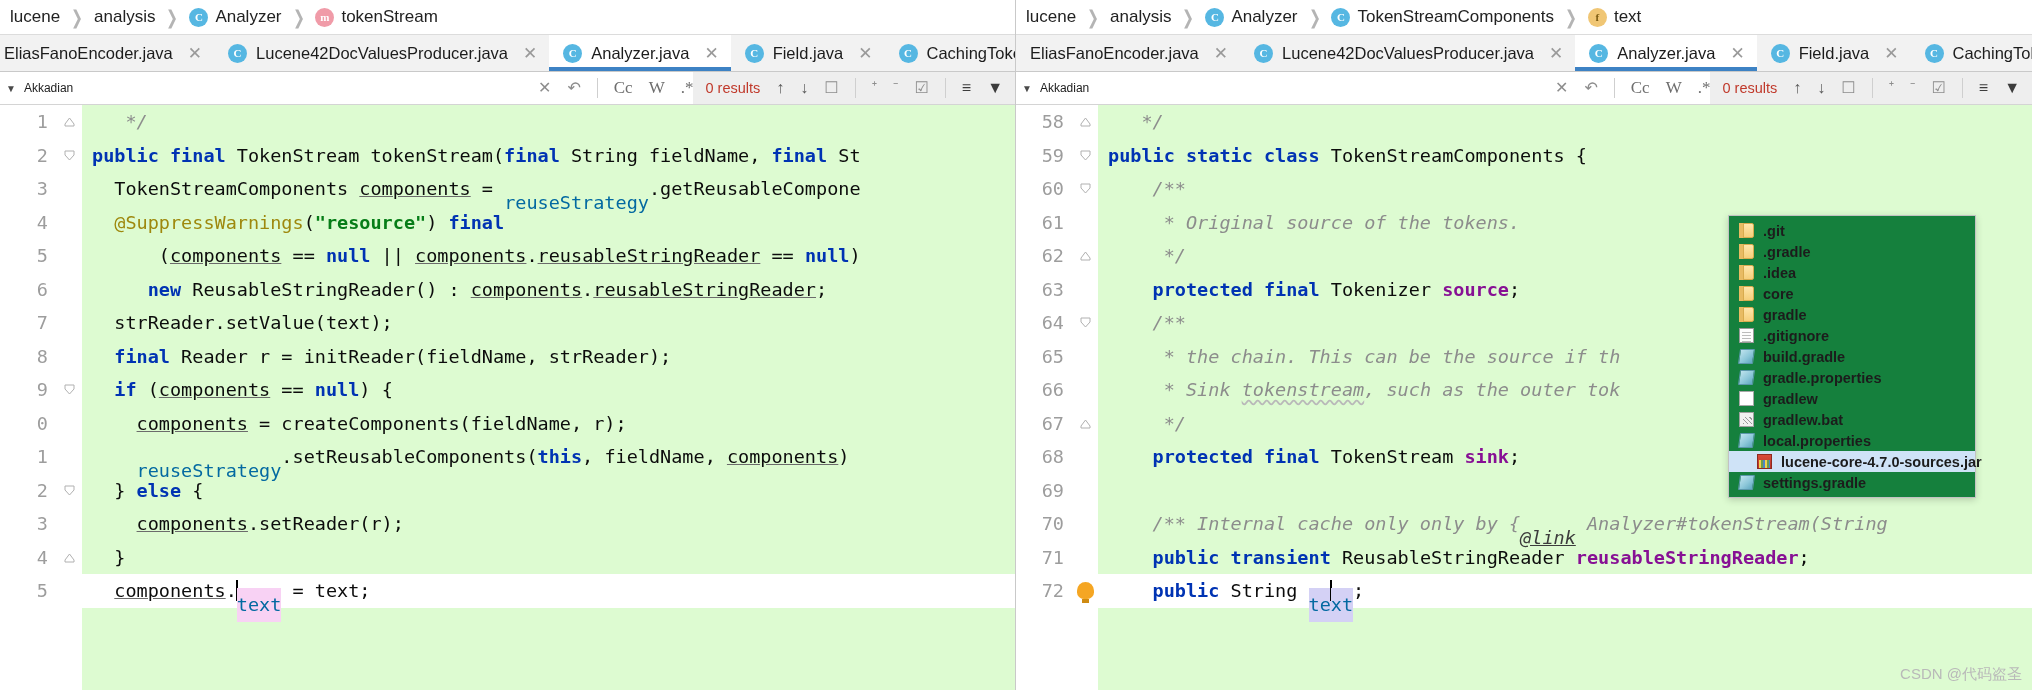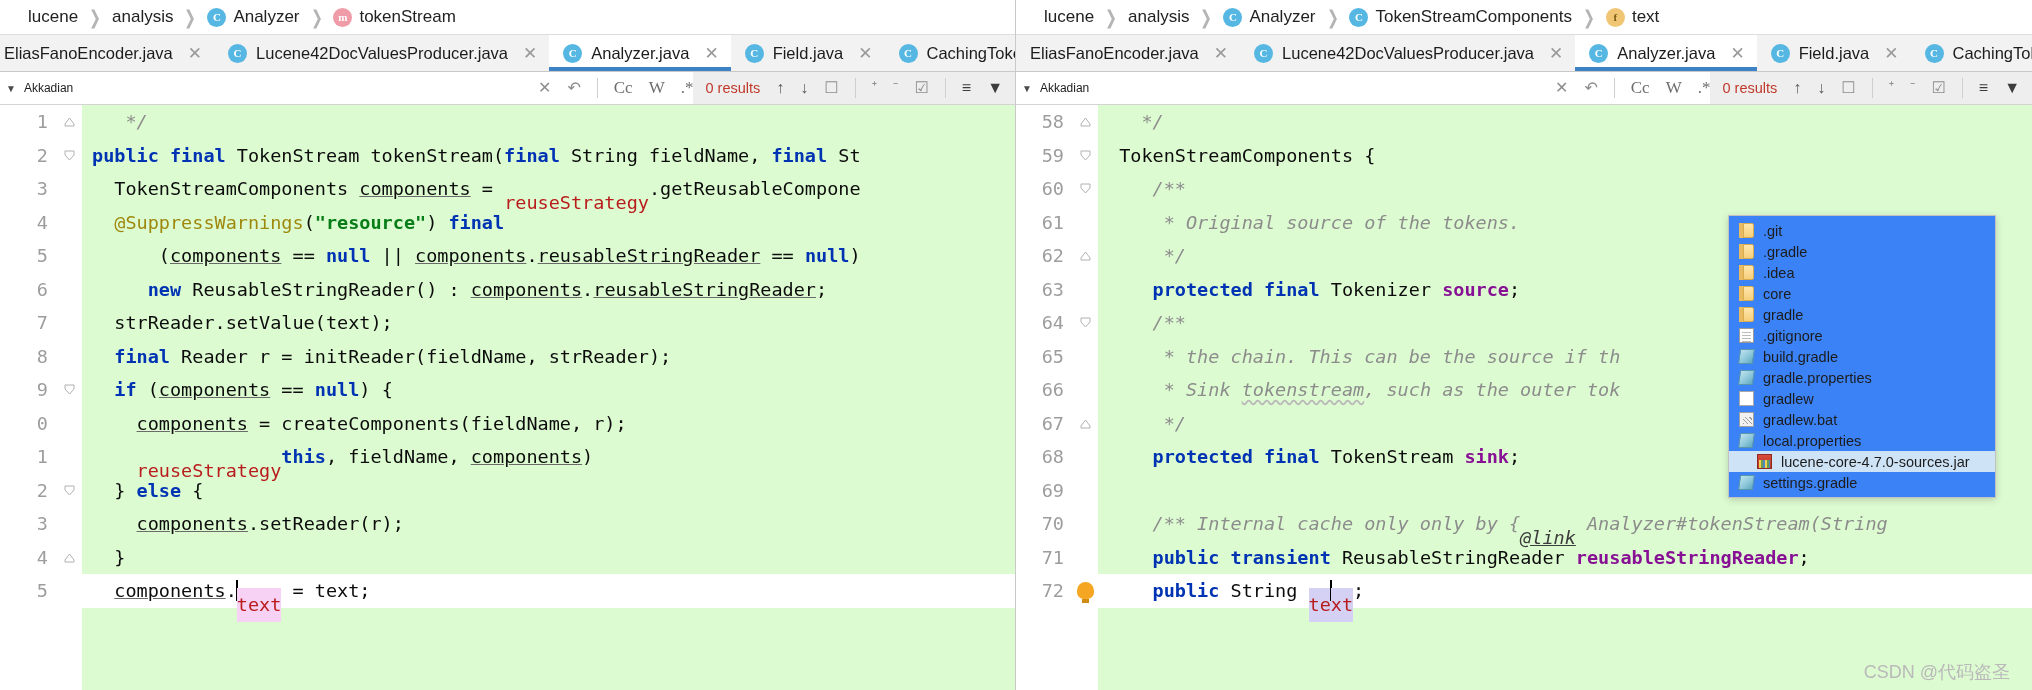--- a/index.html
+++ b/index.html
@@ -11,21 +11,21 @@
   }
   .root { position: relative; width: 2032px; height: 690px; display: flex; }
 
   .panel { position: relative; height: 690px; overflow: hidden; background:#fff; }
   .panel-left  { width: 1016px; border-right: 1px solid #c9c9c9; }
   .panel-right { width: 1016px; }
 
   
   .breadcrumb {
     height: 35px; display: flex; align-items: center;
-    padding-left: 28px; background: #ffffff;
+    padding-left: 10px; background: #ffffff;
     border-bottom: 1px solid #dcdcdc;
     font-size: 17px; color: #1a1a1a; white-space: nowrap;
   }
   .crumb { display: flex; align-items: center; gap: 7px; }
   .crumb-label { color: #222; }
   .crumb-sep {
     color: #b4b4b4; font-size: 19px; margin: 0 9px; font-weight: 300;
     transform: scaleX(0.75);
   }
   .ic {
@@ -115,21 +115,21 @@
 
   .fold-mark {
     width: 13px; height: 13px; position: relative; color: #b0b0b0;
   }
   .fold-mark svg { display:block; }
 
   
   .kw   { color: #0033b3; font-weight: bold; }
   .str  { color: #067d17; font-weight: bold; }
   .ann  { color: #9e880d; }
-  .fld  { color: #b91c1c; margin-top: 28px; }
+  .fld  { color: #0369a1; margin-top: 28px; }
   .sfld { color: #871094; font-weight: bold; }
   .id   { color: #0c0c0c; }
   .und  { text-decoration: underline; text-decoration-color:#6b6b6b; }
   .cmt  { color: #8c8c8c; font-style: italic; }
   .lnk  { color: #3c3c3c; font-style: italic; text-decoration: underline; margin-top: 28px; }
   .sel-pink { background: #f8d2f4; }
   .sel-lav  { background: #d4d1f5; }
   .squig { text-decoration: underline wavy #b9b9b9; text-underline-offset: 3px; }
   .caret {
     display:inline-block; width:0; border-left:2px solid #000; height:21px;
@@ -140,24 +140,24 @@
     width: 17px; height: 17px; border-radius: 50% 50% 40% 40%;
     background: #f5a623; display:inline-block; position: relative;
   }
   .bulb::after{
     content:""; position:absolute; left:5px; bottom:-4px;
     width:7px; height:4px; background:#cf8b12;
   }
 
   
   .popup {
-    position: absolute; top: 110px; left: 712px; width: 268px;
-    background: #3b82f6; border: 1px solid #c2c2c2;
+    position: absolute; top: 110px; left: 712px; width: 248px;
+    background: #15803d; border: 1px solid #c2c2c2;
     box-shadow: 0 2px 7px rgba(0,0,0,.18);
-    padding: 4px 0; z-index: 40;
+    padding: 4px 0; z-index: 40; font-weight: bold;
   }
   .popup-item {
     display: flex; align-items: center; gap: 9px;
     height: 21px; padding: 0 10px;
     font-size: 14.5px; color: #1c1c1c; white-space: nowrap;
   }
   .popup-item.selected { background: #cfe3f7; padding-left: 28px; }
   .pic { width: 15px; height: 15px; flex: none; position: relative; }
   .pic-folder {
     background: linear-gradient(#ffe6ac,#f6cf7b);
@@ -189,22 +189,22 @@
   .pic-jar {
     background: linear-gradient(#d94a3a,#b8352a);
     border:1px solid #8e2a20;
   }
   .pic-jar::after{
     content:""; position:absolute; left:1px; top:5px; right:1px; height:8px;
     background: repeating-linear-gradient(90deg,#f3d14f 0 2px,#6f9e4a 2px 4px,#4f86c6 4px 6px);
   }
 
   .watermark {
-    position: absolute; right: 22px; bottom: 6px;
-    font-size: 18px; color: #b9b9b9; z-index: 60;
+    position: absolute; right: 10px; bottom: 6px;
+    font-size: 15px; color: #b9b9b9; z-index: 60;
     font-family: "Liberation Sans", sans-serif;
   }
 </style>
 </head>
 <body>
 
 <div class="root">
 
   <div class="panel panel-left">
 
@@ -331,21 +331,21 @@
         <div class="row"><span class="cmt">   */</span></div>
         <div class="row"><span class="kw">public final</span><span class="id"> TokenStream tokenStream(</span><span class="kw">final</span><span class="id"> String fieldName, </span><span class="kw">final</span><span class="id"> St</span></div>
         <div class="row"><span class="id">  TokenStreamComponents </span><span class="und">components</span><span class="id"> = </span><span class="fld">reuseStrategy</span><span class="id">.getReusableCompone</span></div>
         <div class="row"><span class="id">  </span><span class="ann">@SuppressWarnings</span><span class="id">(</span><span class="str">"resource"</span><span class="id">) </span><span class="kw">final</span></div>
         <div class="row"><span class="id">      (</span><span class="und">components</span><span class="id"> == </span><span class="kw">null</span><span class="id"> || </span><span class="und">components</span><span class="id">.</span><span class="und">reusableStringReader</span><span class="id"> == </span><span class="kw">null</span><span class="id">)</span></div>
         <div class="row"><span class="id">     </span><span class="kw">new</span><span class="id"> ReusableStringReader() : </span><span class="und">components</span><span class="id">.</span><span class="und">reusableStringReader</span><span class="id">;</span></div>
         <div class="row"><span class="id">  strReader.setValue(text);</span></div>
         <div class="row"><span class="id">  </span><span class="kw">final</span><span class="id"> Reader r = initReader(fieldName, strReader);</span></div>
         <div class="row"><span class="id">  </span><span class="kw">if</span><span class="id"> (</span><span class="und">components</span><span class="id"> == </span><span class="kw">null</span><span class="id">) {</span></div>
         <div class="row"><span class="id">    </span><span class="und">components</span><span class="id"> = createComponents(fieldName, r);</span></div>
-        <div class="row"><span class="id">    </span><span class="fld">reuseStrategy</span><span class="kw">this</span><span class="id">, fieldName, </span><span class="und">components</span><span class="id">)</span></div>
+        <div class="row"><span class="id">    </span><span class="fld">reuseStrategy</span><span class="id">.setReusableComponents(</span><span class="kw">this</span><span class="id">, fieldName, </span><span class="und">components</span><span class="id">)</span></div>
         <div class="row"><span class="id">  } </span><span class="kw">else</span><span class="id"> {</span></div>
         <div class="row"><span class="id">    </span><span class="und">components</span><span class="id">.setReader(r);</span></div>
         <div class="row"><span class="id">  }</span></div>
         <div class="row white"><span class="id">  </span><span class="und">components</span><span class="id">.</span><span class="caret"></span><span class="sel-pink fld">text</span><span class="id"> = text;</span></div>
       </div>
     </div>
   </div>
 
   <div class="panel panel-right">
 
@@ -470,21 +470,21 @@
                 <path d="M2 9 L6.5 3 L11 9 L11 11 L2 11 Z" fill="none" stroke="#b0b0b0"></path>
               </svg></span></div>
         <div class="row"></div>
         <div class="row"></div>
         <div class="row"></div>
         <div class="row"></div>
         <div class="row"><span class="bulb"></span></div>
       </div>
       <div class="code-area">
         <div class="row"><span class="cmt">   */</span></div>
-        <div class="row"><span class="id"> TokenStreamComponents {</span></div>
+        <div class="row"><span class="kw">public static class</span><span class="id"> TokenStreamComponents {</span></div>
         <div class="row"><span class="cmt">    /**</span></div>
         <div class="row"><span class="cmt">     * Original source of the tokens.</span></div>
         <div class="row"><span class="cmt">     */</span></div>
         <div class="row"><span class="id">    </span><span class="kw">protected final</span><span class="id"> Tokenizer </span><span class="sfld">source</span><span class="id">;</span></div>
         <div class="row"><span class="cmt">    /**</span></div>
         <div class="row"><span class="cmt">     * the chain. This can be the source if th</span></div>
         <div class="row"><span class="cmt">     * Sink </span><span class="cmt squig">tokenstream</span><span class="cmt">, such as the outer tok</span></div>
         <div class="row"><span class="cmt">     */</span></div>
         <div class="row"><span class="id">    </span><span class="kw">protected final</span><span class="id"> TokenStream </span><span class="sfld">sink</span><span class="id">;</span></div>
         <div class="row"><span class="id"> </span></div>

